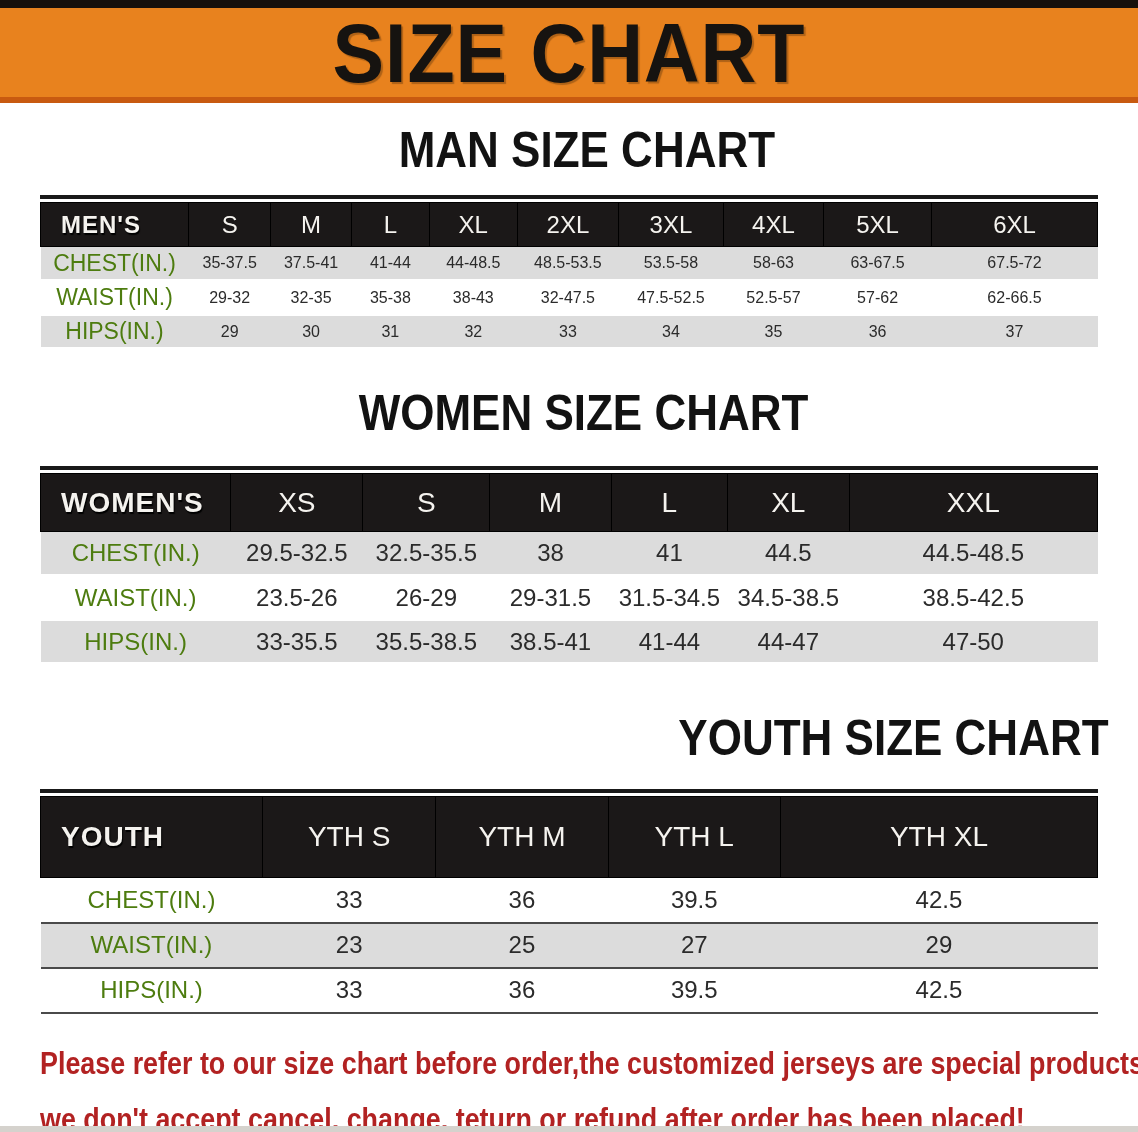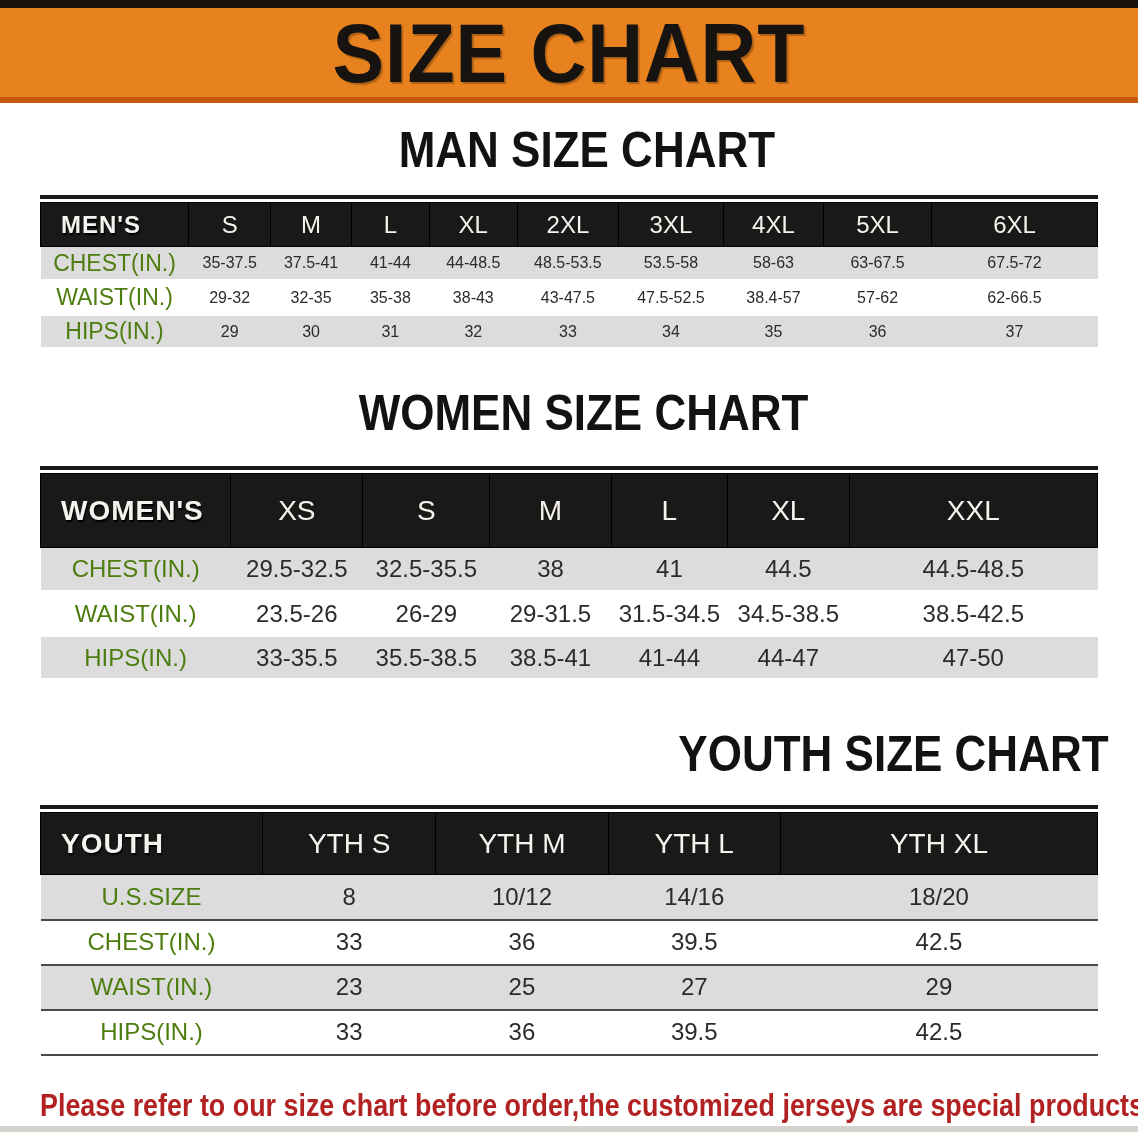--- a/index.html
+++ b/index.html
@@ -34,22 +34,22 @@
 
   table.size-table { width:100%; border-collapse:collapse; table-layout:fixed; }
   table.size-table th, table.size-table td { text-align:center; vertical-align:middle; }
 
   thead th { background:#1b1818; color:#f5f3ef; font-weight:400; border:1px solid #000; }
   thead th.label-col {
     text-align:left; padding-left:20px; font-weight:700; letter-spacing:1px;
     font-size:30px; text-shadow:1px 2px 1px #000;
   }
   .men   thead th { height:44px; font-size:24px; }
-  .women thead th { height:74px; font-size:28px; }
-  .youth thead th { height:62px; font-size:28px; }
+  .women thead th { height:58px; font-size:28px; }
+  .youth thead th { height:81px; font-size:28px; }
 
   tbody td { color:#2b2b2b; }
   .men   tbody tr { height:34px; }
   .men   tbody td { font-size:16px; }
   .women tbody tr { height:44px; }
   .women tbody td { font-size:24px; }
   .youth tbody tr { height:45px; }
   .youth tbody td { font-size:24px; }
   tbody td.row-label { font-size:24px; color:#4d7c0f; }
   .men tbody td.row-label { font-size:23px; }
@@ -121,23 +121,23 @@
         <td>58-63</td>
         <td>63-67.5</td>
         <td>67.5-72</td>
       </tr>
       <tr class="white">
         <td class="row-label">WAIST(IN.)</td>
         <td>29-32</td>
         <td>32-35</td>
         <td>35-38</td>
         <td>38-43</td>
-        <td>43-47.5</td>
+        <td>32-47.5</td>
         <td>47.5-52.5</td>
-        <td>38.4-57</td>
+        <td>52.5-57</td>
         <td>57-62</td>
         <td>62-66.5</td>
       </tr>
       <tr class="gray">
         <td class="row-label">HIPS(IN.)</td>
         <td>29</td>
         <td>30</td>
         <td>31</td>
         <td>32</td>
         <td>33</td>
@@ -224,27 +224,20 @@
     <thead>
       <tr>
         <th class="label-col">YOUTH</th>
         <th>YTH S</th>
         <th>YTH M</th>
         <th>YTH L</th>
         <th>YTH XL</th>
       </tr>
     </thead>
     <tbody>
-      <tr class="gray">
-        <td class="row-label">U.S.SIZE</td>
-        <td>8</td>
-        <td>10/12</td>
-        <td>14/16</td>
-        <td>18/20</td>
-      </tr>
       <tr class="white">
         <td class="row-label">CHEST(IN.)</td>
         <td>33</td>
         <td>36</td>
         <td>39.5</td>
         <td>42.5</td>
       </tr>
       <tr class="gray">
         <td class="row-label">WAIST(IN.)</td>
         <td>23</td>

